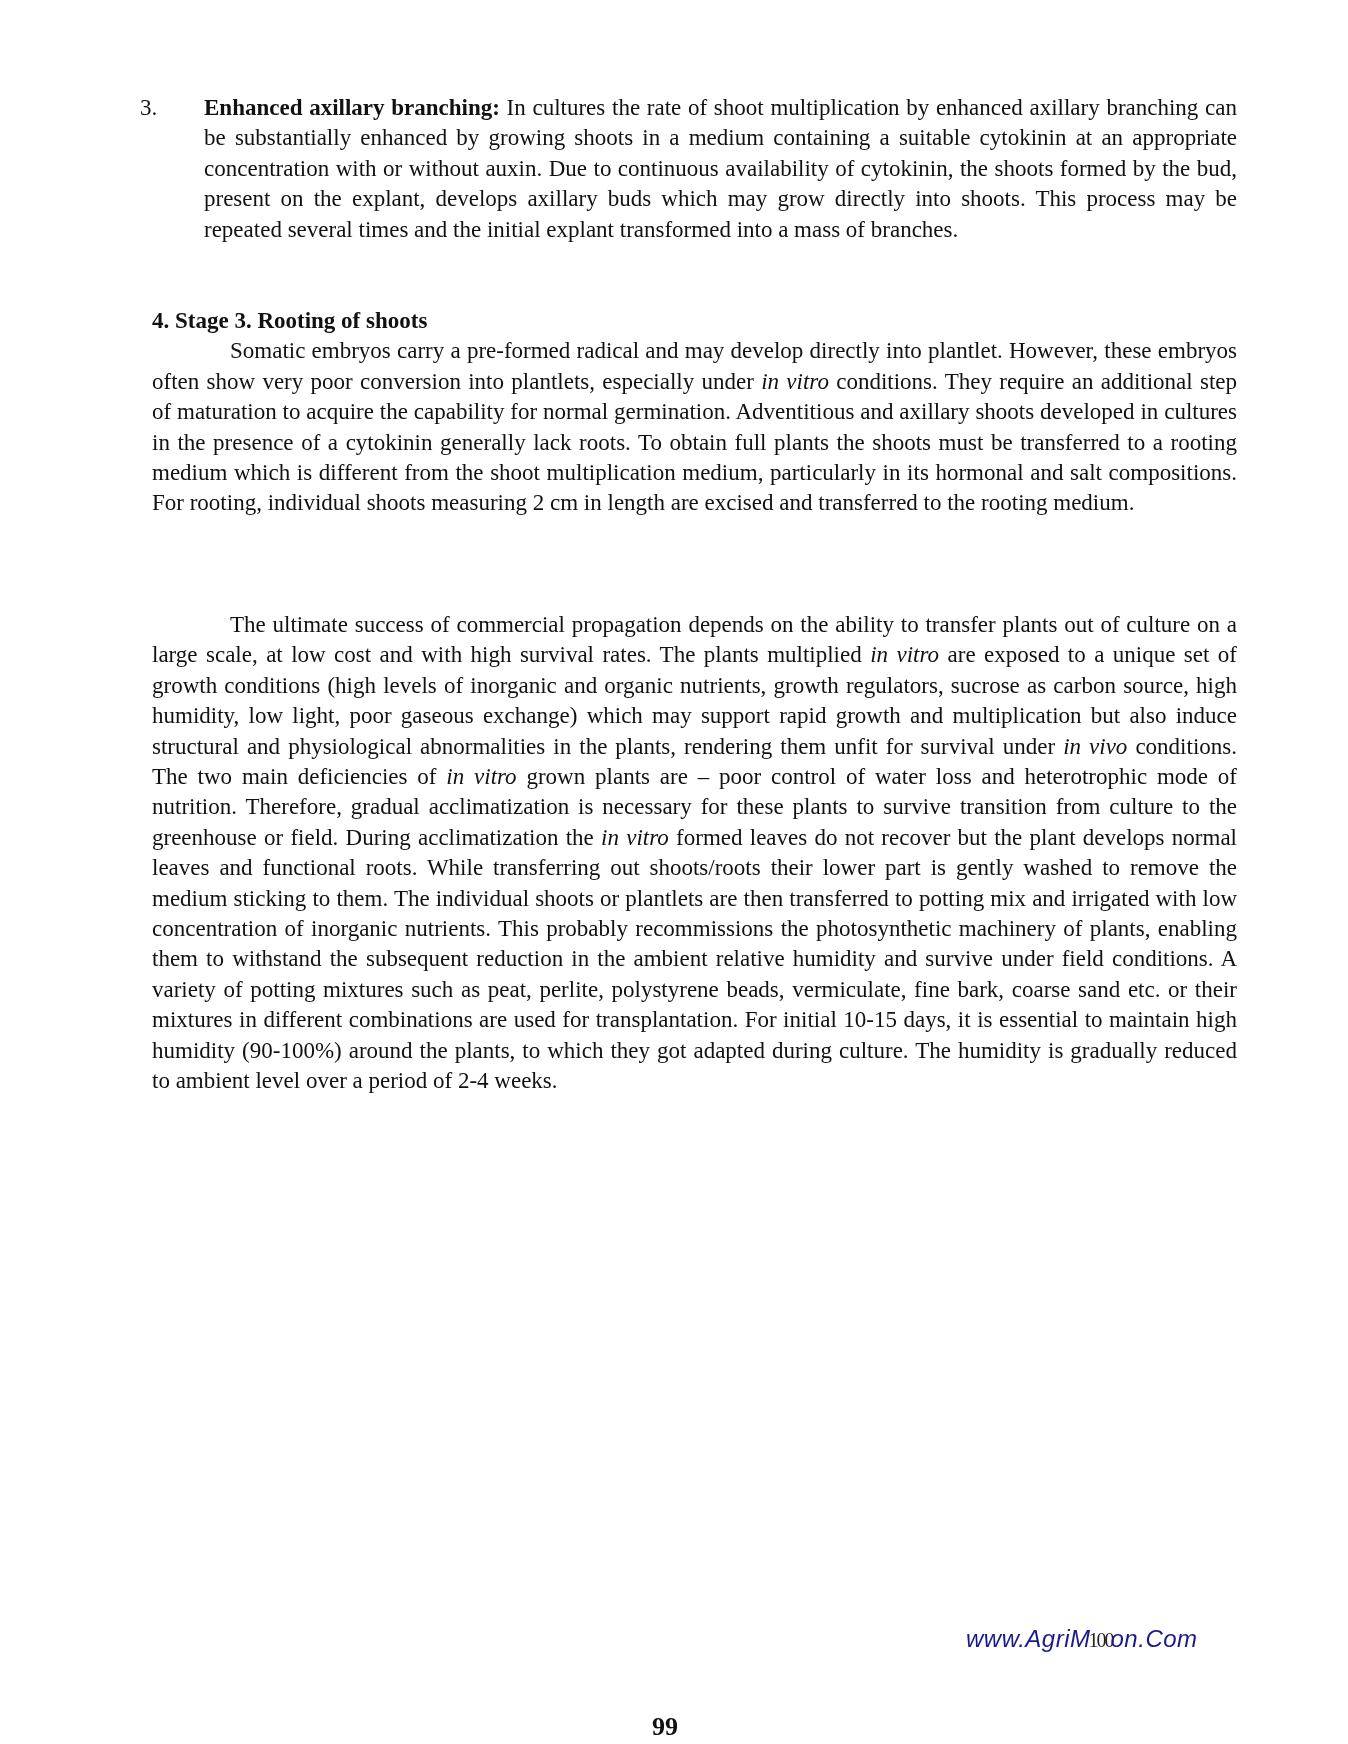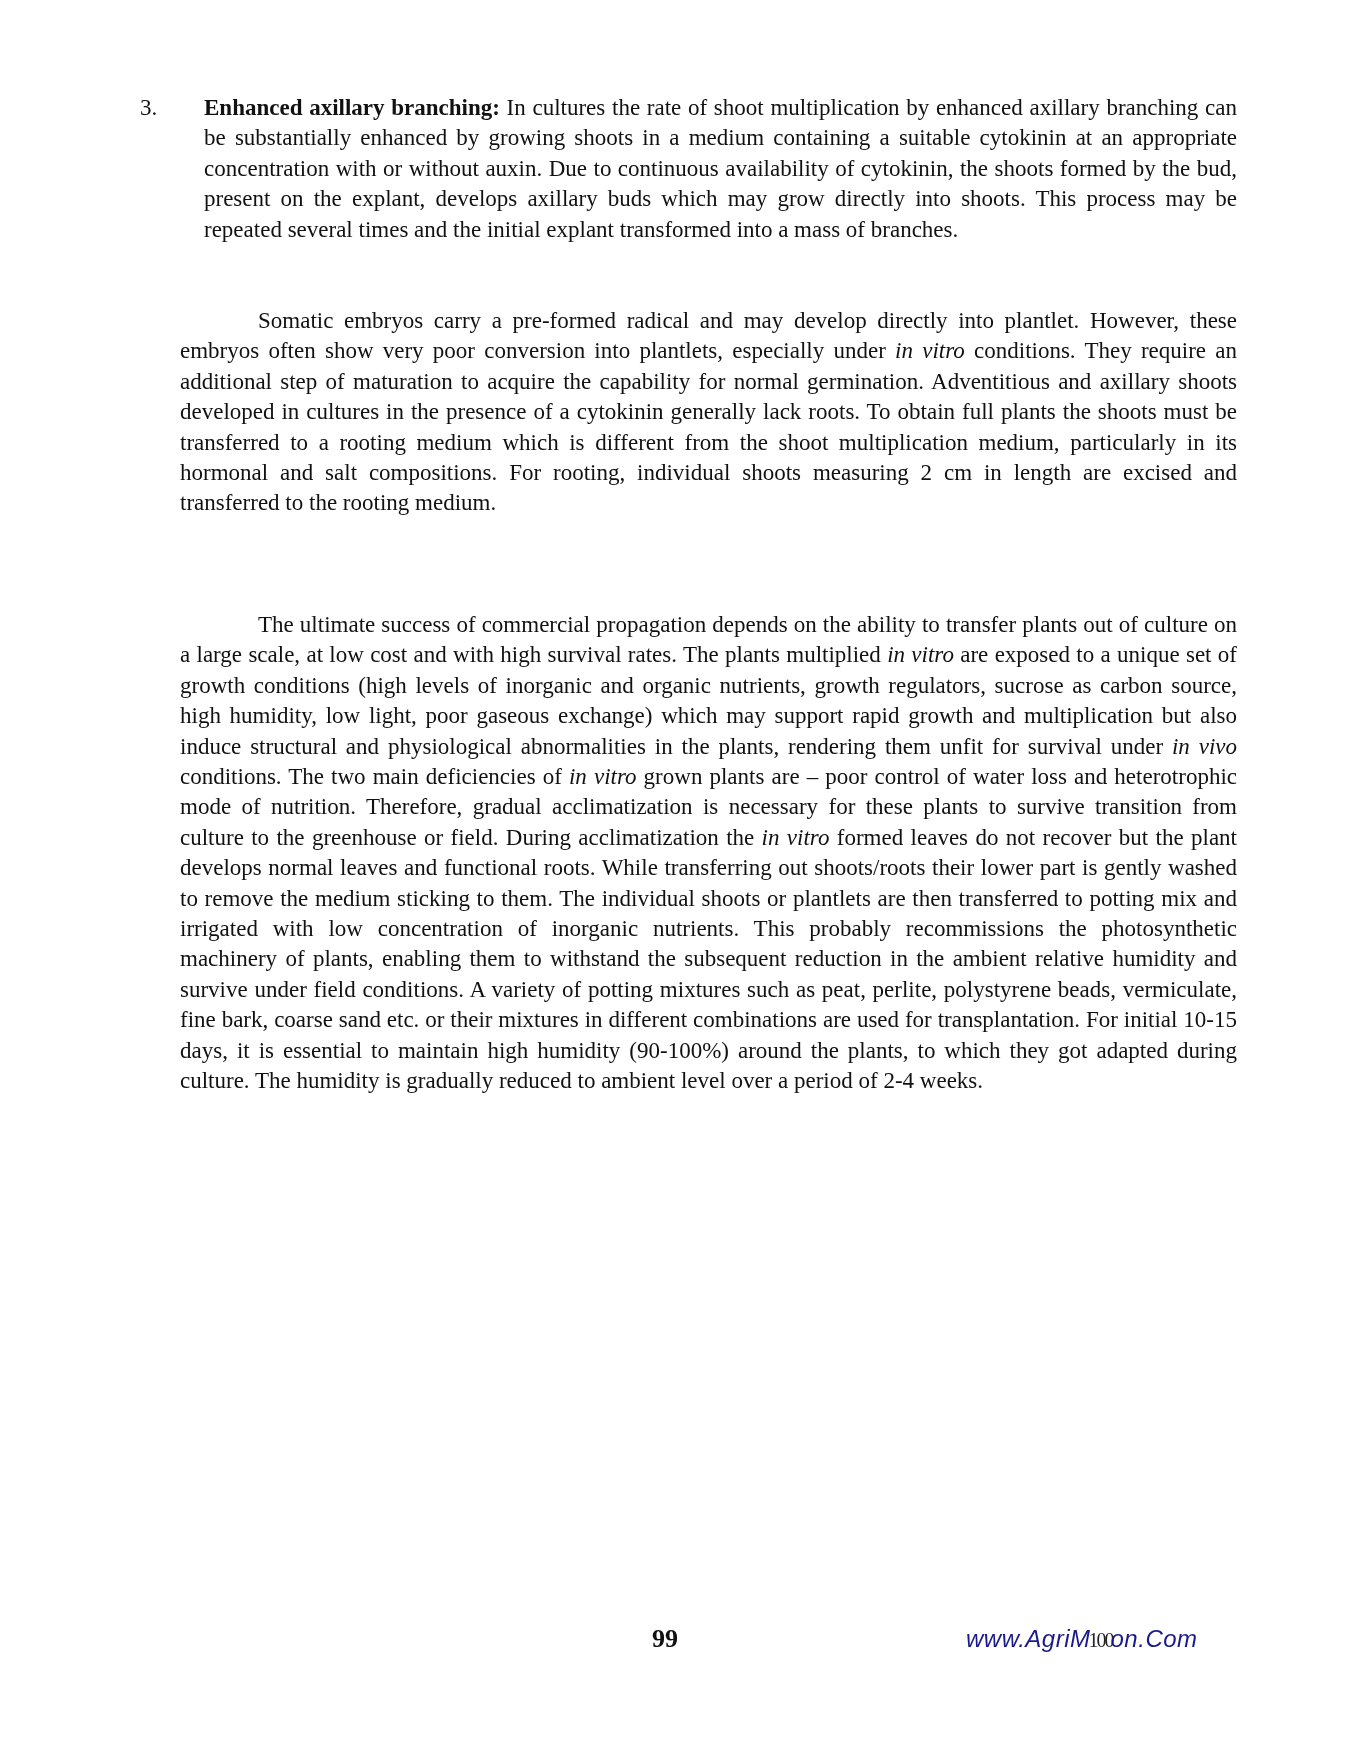--- a/index.html
+++ b/index.html
@@ -20,31 +20,30 @@
       font-size: 23px;
       line-height: 30.4px;
       text-align: justify;
     }
     .bold { font-weight: bold; }
     .ital { font-style: italic; }
 
     .section { position: absolute; left: 152px; width: 1085px; }
     .section .heading { font-size: 23px; font-weight: bold; line-height: 30.4px; }
     .section .body {
-      margin-left: 28px;
       font-size: 23px;
       line-height: 30.4px;
       text-align: justify;
       text-indent: 78px;
     }
     .sec4 { top: 306px; }
     .sec5 { top: 610px; }
 
     .footer-page {
-      position: absolute; left: 652px; top: 1624px;
+      position: absolute; left: 652px; top: 1712px;
       font-size: 26px; font-weight: bold;
     }
     .footer-site {
       position: absolute; left: 966px; top: 1625px;
       font-family: "Liberation Sans", "DejaVu Sans", sans-serif;
       font-style: italic;
       font-size: 24px;
       color: #1b1a8c;
       letter-spacing: 0.5px;
     }
@@ -62,20 +61,21 @@
 <body>
 
 <div class="page">
 
   <div class="item3">
     <span class="num">3.</span>
     <div class="body"><span class="bold">Enhanced axillary branching:</span><span> In cultures the rate of shoot multiplication by enhanced axillary branching can be substantially enhanced by growing shoots in a medium containing a suitable cytokinin at an appropriate concentration with or without auxin. Due to continuous availability of cytokinin, the shoots formed by the bud, present on the explant, develops axillary buds which may grow directly into shoots. This process may be repeated several times and the initial explant transformed into a mass of branches.</span></div>
   </div>
 
   <div class="section sec4">
+    <div class="heading">4. Stage 3. Rooting of shoots</div>
     <div class="body"><span>Somatic embryos carry a pre-formed radical and may develop directly into plantlet. However, these embryos often show very poor conversion into plantlets, especially under </span><span class="ital">in vitro</span><span> conditions. They require an additional step of maturation to acquire the capability for normal germination. Adventitious and axillary shoots developed in cultures in the presence of a cytokinin generally lack roots. To obtain full plants the shoots must be transferred to a rooting medium which is different from the shoot multiplication medium, particularly in its hormonal and salt compositions. For rooting, individual shoots measuring 2 cm in length are excised and transferred to the rooting medium.</span></div>
   </div>
 
   <div class="section sec5">
     <div class="body"><span>The ultimate success of commercial propagation depends on the ability to transfer plants out of culture on a large scale, at low cost and with high survival rates. The plants multiplied </span><span class="ital">in vitro</span><span> are exposed to a unique set of growth conditions (high levels of inorganic and organic nutrients, growth regulators, sucrose as carbon source, high humidity, low light, poor gaseous exchange) which may support rapid growth and multiplication but also induce structural and physiological abnormalities in the plants, rendering them unfit for survival under </span><span class="ital">in vivo</span><span> conditions. The two main deficiencies of </span><span class="ital">in vitro</span><span> grown plants are – poor control of water loss and heterotrophic mode of nutrition. Therefore, gradual acclimatization is necessary for these plants to survive transition from culture to the greenhouse or field. During acclimatization the </span><span class="ital">in vitro</span><span> formed leaves do not recover but the plant develops normal leaves and functional roots. While transferring out shoots/roots their lower part is gently washed to remove the medium sticking to them. The individual shoots or plantlets are then transferred to potting mix and irrigated with low concentration of inorganic nutrients. This probably recommissions the photosynthetic machinery of plants, enabling them to withstand the subsequent reduction in the ambient relative humidity and survive under field conditions. A variety of potting mixtures such as peat, perlite, polystyrene beads, vermiculate, fine bark, coarse sand etc. or their mixtures in different combinations are used for transplantation. For initial 10-15 days, it is essential to maintain high humidity (90-100%) around the plants, to which they got adapted during culture. The humidity is gradually reduced to ambient level over a period of 2-4 weeks.</span></div>
   </div>
 
   <div class="footer-page">99</div>
   <div class="footer-site"><span>www.AgriM</span><span class="overlay">100</span><span>on.Com</span></div>
 

